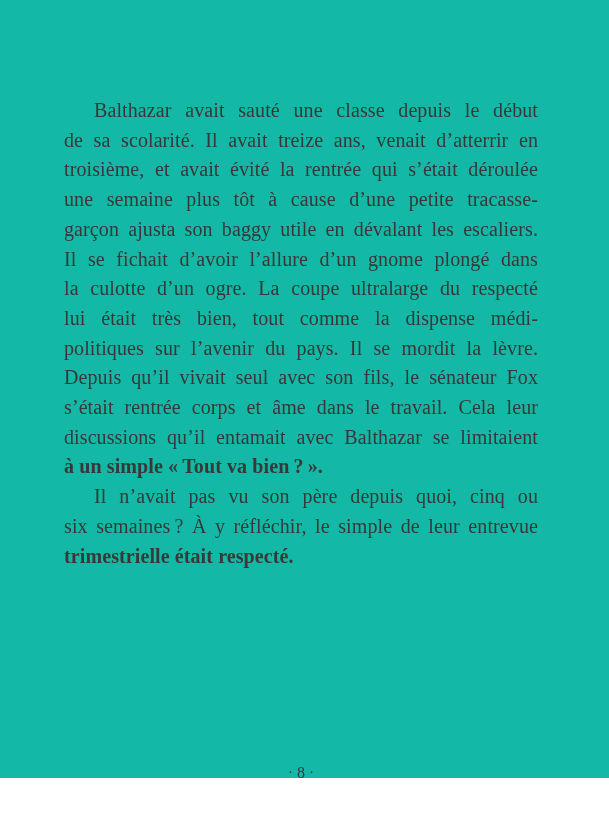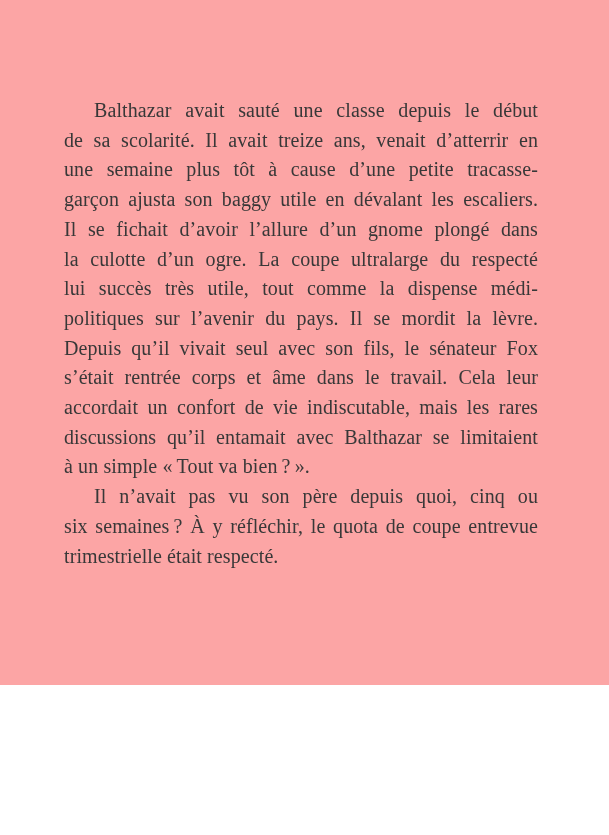--- a/index.html
+++ b/index.html
@@ -3,22 +3,22 @@
 <meta charset="utf-8">
 <style>
   html, body {
     margin: 0;
     padding: 0;
     background: #ffffff;
   }
   .page {
     position: relative;
     width: 609px;
-    height: 685px;
-    background: #fca5a5;
+    height: 778px;
+    background: #14b8a6;
     overflow: hidden;
     font-family: "Liberation Serif", "DejaVu Serif", serif;
     color: #383838;
   }
   .text-block {
     position: absolute;
     left: 64px;
     top: 96px;
     width: 474px;
   }
@@ -34,20 +34,21 @@
     letter-spacing: 0.1px;
     white-space: normal;
     hyphens: none;
   }
   .line.indent {
     padding-left: 30px;
   }
   .line.last {
     text-align: left;
     text-align-last: left;
+    font-weight: bold;
   }
   .folio {
     position: absolute;
     left: 64px;
     top: 764px;
     width: 474px;
     text-align: center;
     font-size: 16px;
     color: #3a3a3a;
   }
@@ -63,35 +64,35 @@
 </style>
 </head>
 <body>
 
 <div class="page">
 
   <div class="text-block">
       <div class="paragraph">
         <div class="line indent">Balthazar avait sauté une classe depuis le début</div>
         <div class="line">de sa scolarité. Il avait treize ans, venait d’atterrir en</div>
+        <div class="line">troisième, et avait évité la rentrée qui s’était déroulée</div>
         <div class="line">une semaine plus tôt à cause d’une petite tracasse-</div>
         <div class="line">garçon ajusta son baggy utile en dévalant les escaliers.</div>
         <div class="line">Il se fichait d’avoir l’allure d’un gnome plongé dans</div>
         <div class="line">la culotte d’un ogre. La coupe ultralarge du respecté</div>
-        <div class="line">lui succès très utile, tout comme la dispense médi-</div>
+        <div class="line">lui était très bien, tout comme la dispense médi-</div>
         <div class="line">politiques sur l’avenir du pays. Il se mordit la lèvre.</div>
         <div class="line">Depuis qu’il vivait seul avec son fils, le sénateur Fox</div>
         <div class="line">s’était rentrée corps et âme dans le travail. Cela leur</div>
-        <div class="line">accordait un confort de vie indiscutable, mais les rares</div>
         <div class="line">discussions qu’il entamait avec Balthazar se limitaient</div>
         <div class="line last">à un simple « Tout va bien ? ».</div>
       </div>
       <div class="paragraph">
         <div class="line indent">Il n’avait pas vu son père depuis quoi, cinq ou</div>
-        <div class="line">six semaines ? À y réfléchir, le quota de coupe entrevue</div>
+        <div class="line">six semaines ? À y réfléchir, le simple de leur entrevue</div>
         <div class="line last">trimestrielle était respecté.</div>
       </div>
     </div>
 
   <div class="folio">
     <span class="dot">·</span><span>8</span><span class="dot">·</span>
   </div>
 
 </div>
 

